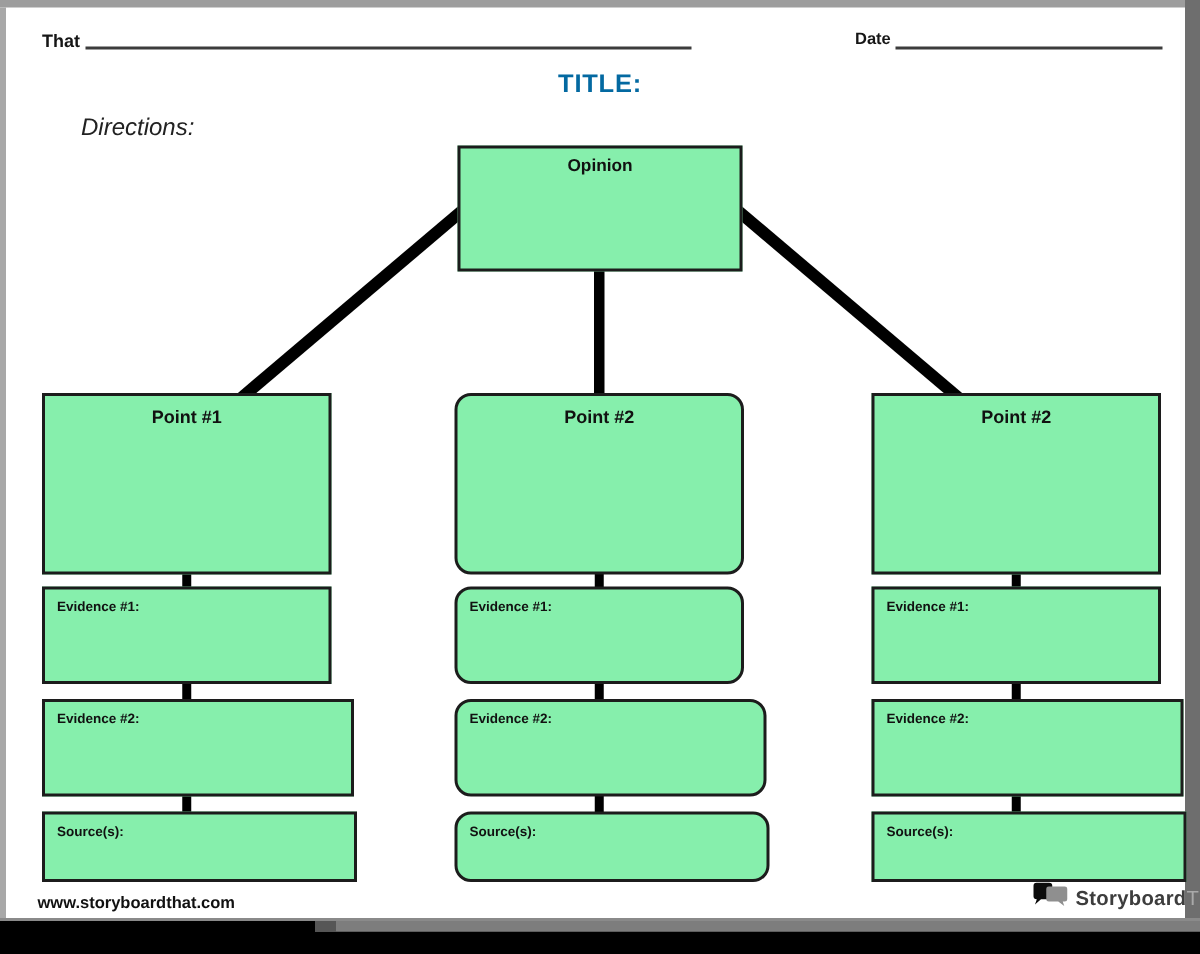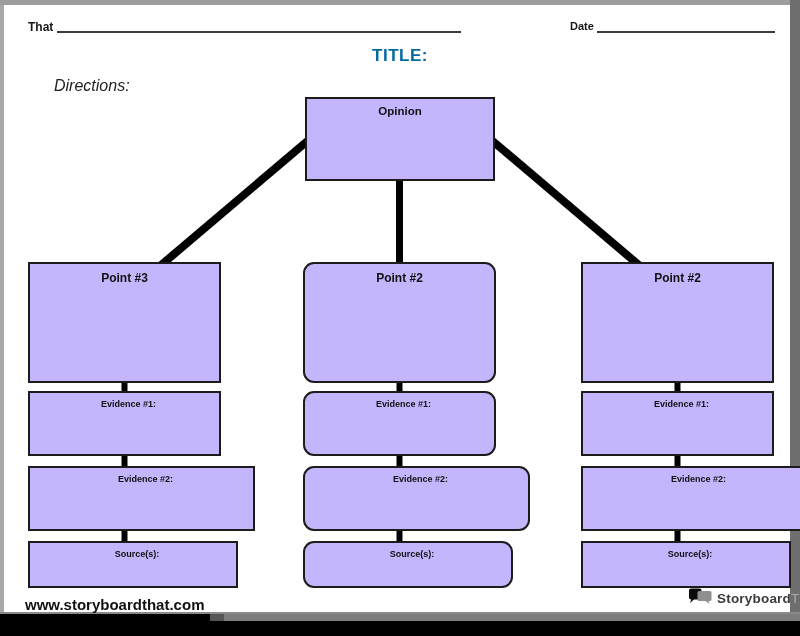--- a/index.html
+++ b/index.html
@@ -26,34 +26,34 @@
   .name-line{left:57px;top:31px;width:404px;border-bottom:2px solid #3c3c3c;}
   .date-label{left:570px;top:20px;font-size:11px;font-weight:bold;color:#161616;}
   .date-line{left:597px;top:31px;width:178px;border-bottom:2px solid #3c3c3c;}
   .page-title{left:320px;top:46px;width:160px;text-align:center;font-size:17px;font-weight:bold;letter-spacing:0.5px;color:#0369a1;}
   .directions-label{left:26px;top:77px;font-size:16px;font-style:italic;color:#222;margin-left:28px;}
 
   
   .lines-layer{left:0;top:0;width:800px;height:636px;z-index:1;pointer-events:none;}
 
   
-  .box{position:absolute;background:#c4b5fd;border:2px solid #1c1c1c;box-sizing:border-box;z-index:2;}
+  .box{position:absolute;background:#86efac;border:2px solid #1c1c1c;box-sizing:border-box;z-index:2;}
   .opinion-box{left:305px;top:97px;width:190px;height:84px;}
   .box-title{display:block;text-align:center;padding-top:6px;font-size:11.5px;font-weight:bold;color:#111;}
   .point-title{font-size:12px;padding-top:7px;}
-  .field-label{display:block;padding:6px 0 0 8px;font-size:9px;font-weight:bold;color:#111;text-align:center;}
+  .field-label{display:block;padding:6px 0 0 8px;font-size:9px;font-weight:bold;color:#111;}
 
   .col1{left:28px;}  .col2{left:303px;border-radius:11px;}  .col3{left:581px;}
   .point-box{top:262px;width:193px;height:121px;}
   .ev1-box{top:391px;width:193px;height:65px;}
-  .ev2-box{top:466px;width:227px;height:65px;}
+  .ev2-box{top:466px;width:208px;height:65px;}
   .src-box{top:541px;width:210px;height:47px;}
 
   
-  .website{left:25px;top:596px;font-size:15px;font-weight:bold;color:#111;}
+  .website{left:25px;top:596px;font-size:11px;font-weight:bold;color:#111;}
   .logo{left:688px;top:588px;height:20px;display:flex;align-items:center;gap:4px;z-index:2;}
   .logo-text{font-size:13.5px;letter-spacing:0.2px;}
   .logo-bold{font-weight:bold;color:#3d3d3d;text-align:right;}
   .logo-light{font-weight:normal;color:#a9a9a9;}
 </style>
 </head>
 <body>
 
 <div class="abs edge-top"></div>
 <div class="abs edge-left"></div>
@@ -87,21 +87,21 @@
   <line x1="677.5" y1="380" x2="677.5" y2="395" stroke="#000" stroke-width="6"></line>
   <line x1="677.5" y1="453" x2="677.5" y2="470" stroke="#000" stroke-width="6"></line>
   <line x1="677.5" y1="528" x2="677.5" y2="545" stroke="#000" stroke-width="6"></line>
 </svg>
 
 <div class="box opinion-box">
   <span class="box-title">Opinion</span>
 </div>
 
 <div class="box col1 point-box">
-  <span class="box-title point-title">Point #3</span>
+  <span class="box-title point-title">Point #1</span>
 </div>
 <div class="box col1 ev1-box">
   <span class="field-label">Evidence #1:</span>
 </div>
 <div class="box col1 ev2-box">
   <span class="field-label">Evidence #2:</span>
 </div>
 <div class="box col1 src-box">
   <span class="field-label">Source(s):</span>
 </div>

